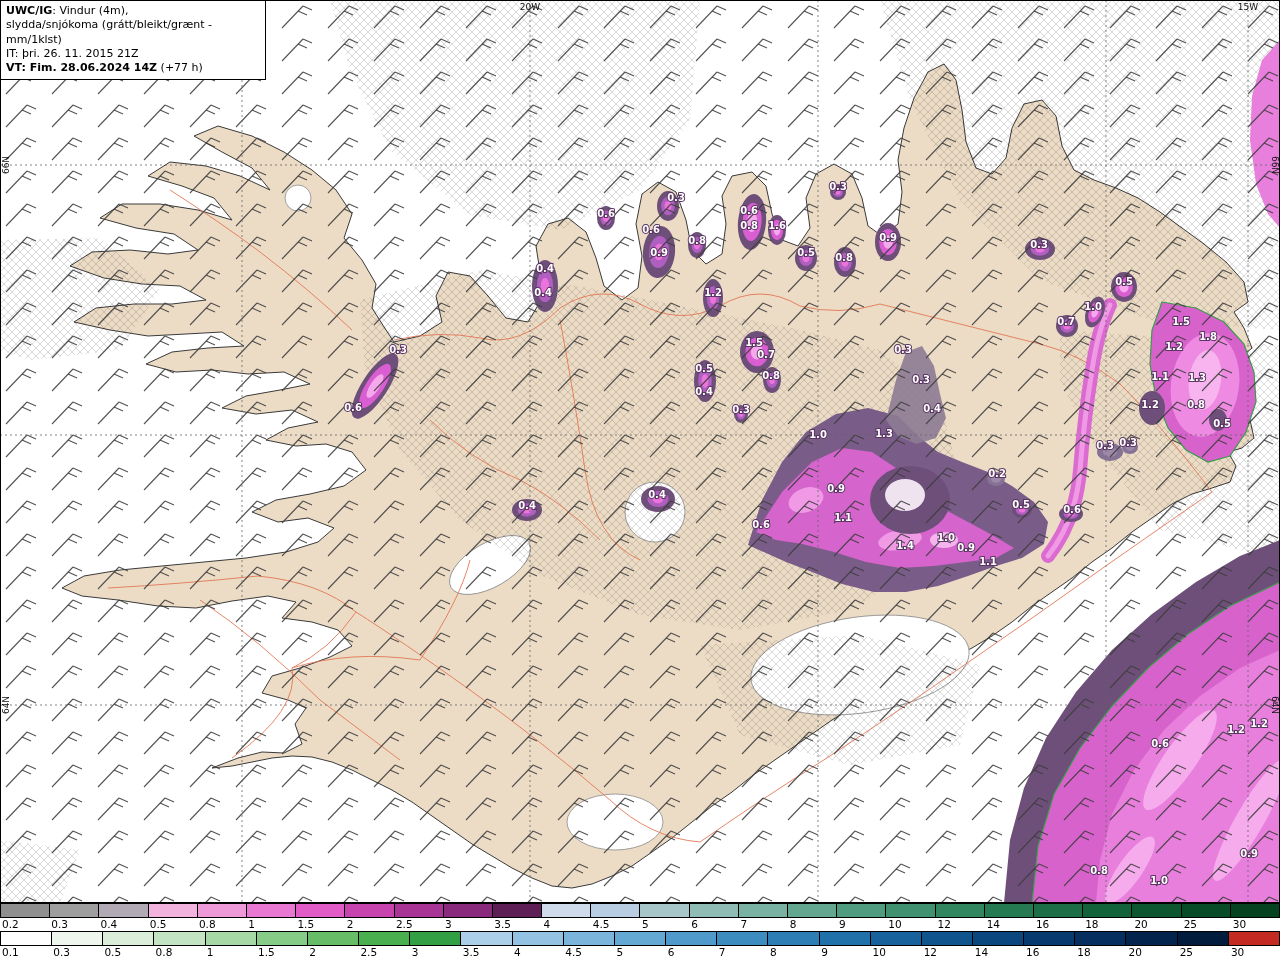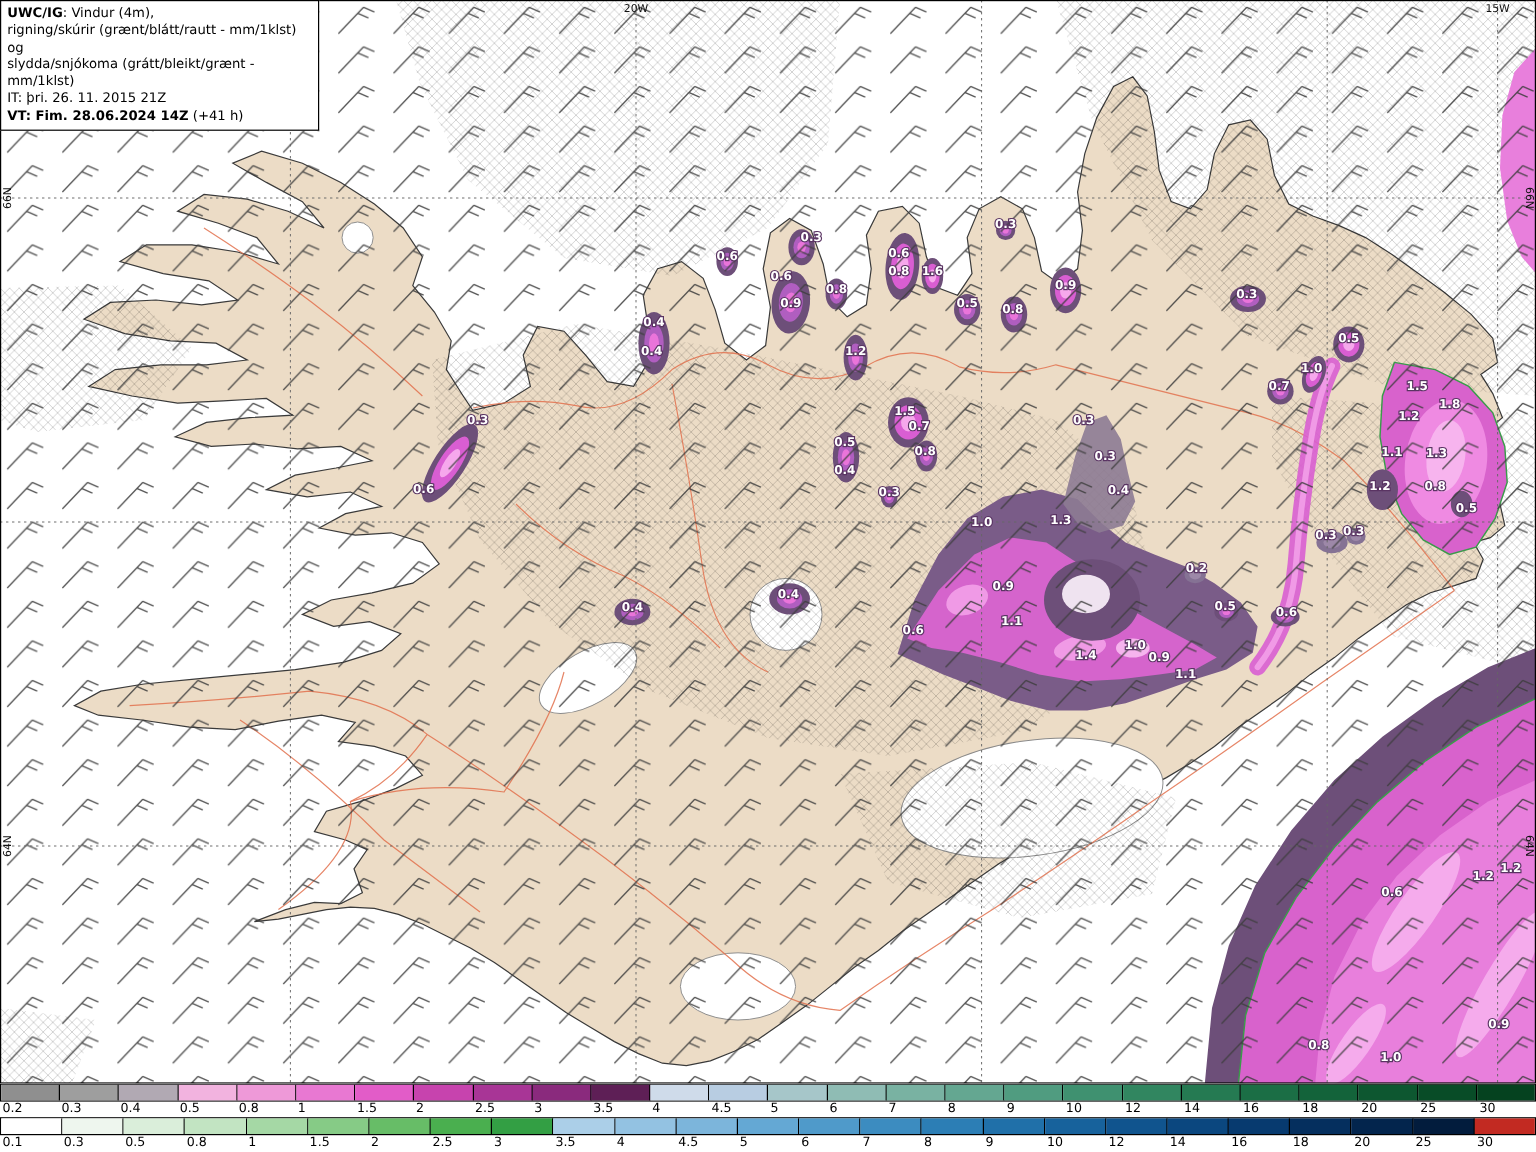--- a/index.html
+++ b/index.html
@@ -327,24 +327,23 @@
         <text x="9" y="705" class="coord" text-anchor="middle" transform="rotate(-90 9 705)">64N</text>
         <text x="1272" y="165" class="coord" text-anchor="middle" transform="rotate(90 1272 165)">66N</text>
         <text x="1272" y="705" class="coord" text-anchor="middle" transform="rotate(90 1272 705)">64N</text>
       </g>
 
     <rect x="0.5" y="0.5" width="1279" height="902" fill="none" stroke="#000" stroke-width="1"></rect>
   </svg>
 
   <div class="title-box">
     <div><b>UWC/IG</b><span>: Vindur (4m),</span></div>
-    <div>rigning/skúrir (grænt/blátt/rautt - mm/1klst) og</div>
     <div>slydda/snjókoma (grátt/bleikt/grænt - mm/1klst)</div>
     <div>IT: þri. 26. 11. 2015 21Z</div>
-    <div><b>VT: Fim. 28.06.2024 14Z</b><span> (+41 h)</span></div>
+    <div><b>VT: Fim. 28.06.2024 14Z</b><span> (+77 h)</span></div>
   </div>
 
   <div class="legend">
     <div class="bar" id="snow-bar">
         <div style="background: rgb(143, 143, 143);"></div>
         <div style="background: rgb(158, 158, 158);"></div>
         <div style="background: rgb(177, 169, 179);"></div>
         <div style="background: rgb(242, 179, 223);"></div>
         <div style="background: rgb(238, 153, 216);"></div>
         <div style="background: rgb(232, 120, 210);"></div>

